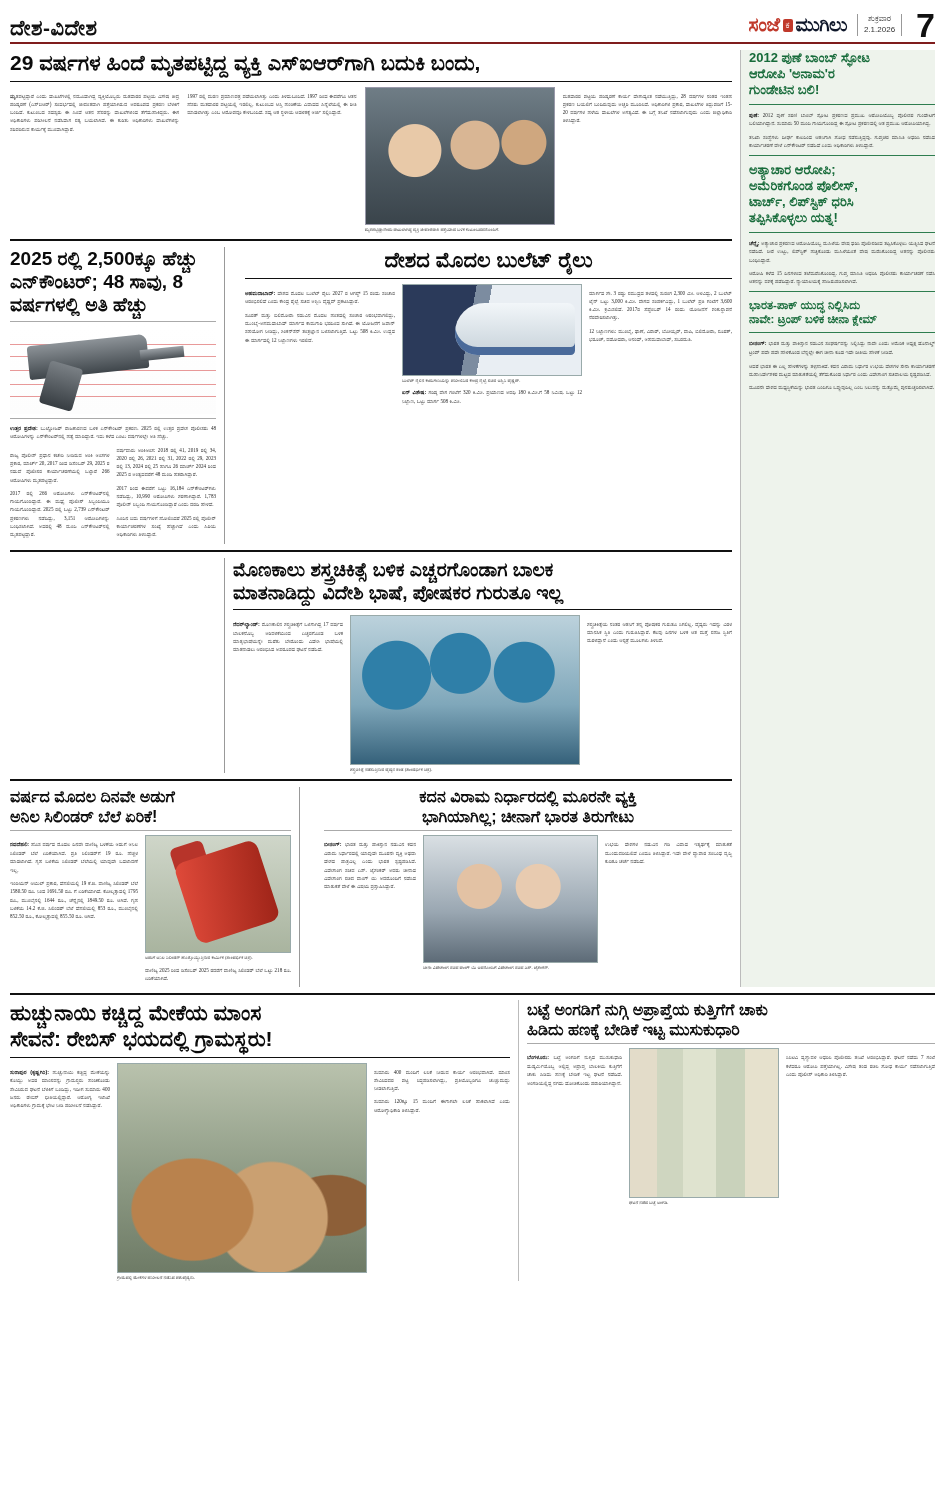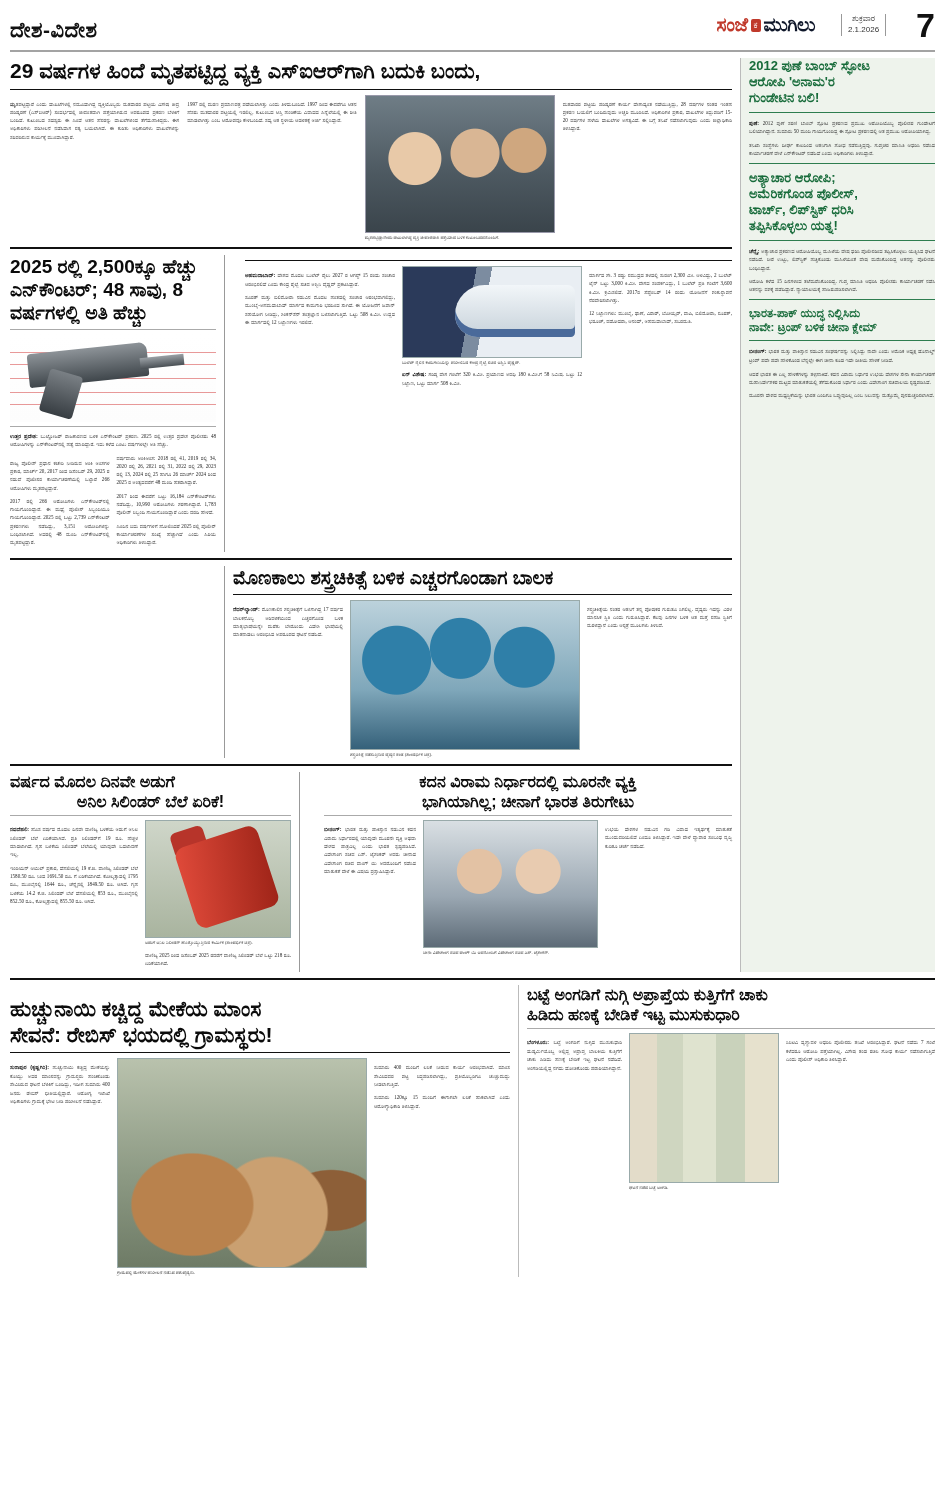--- a/index.html
+++ b/index.html
@@ -13,33 +13,33 @@
     position: relative;
     overflow: hidden;
   }
   .page {
     width: 945px; height: 1491px; position: relative;
     padding: 8px 10px 6px 10px;
   }
 
   
   .masthead {
-    display:flex; align-items:flex-end; justify-content:space-between;
-    border-bottom: 2px solid #a3a3a3;
-    padding-bottom: 8px;
+    display:flex; align-items:flex-start; justify-content:space-between;
+    border-bottom: 2px solid #7f1d1d;
+    padding-bottom: 0;
   }
   .masthead-left {
     font-family: "Liberation Sans", sans-serif;
     font-weight: bold;
     font-size: 21px;
     letter-spacing: .5px;
     padding-top: 8px;
     color:#111;
   }
-  .masthead-right { display:flex; align-items:center; gap:22px; }
+  .masthead-right { display:flex; align-items:center; gap:6px; }
   .logo-box { display:flex; align-items:center; gap:3px; }
   .logo-sanje {
     font-family:"Liberation Sans", sans-serif;
     font-weight:bold; font-size:19px; color:#c0392b;
     letter-spacing:-0.5px;
   }
   .logo-badge {
     background:#c0392b; color:#fff; font-size:9px; padding:1px 3px; border-radius:2px;
     font-family:"Liberation Sans", sans-serif;
   }
@@ -202,21 +202,21 @@
     width:100%; height:150px; border:1px solid #9aa;
     background:
       linear-gradient(90deg,#e3dcc9 0 18%, #cfd6c0 18% 36%, #dfe3cf 36% 58%, #c9d2bb 58% 78%, #e6e1cd 78% 100%),
       #ddd;
   }
   .green-divider{ border-top:1px solid #2e7d4f; margin:6px 0; }
   .center { text-align:center; }
   .mt4{margin-top:4px;}
 
   .bottom-band { border-top:2px solid #111; margin-top:6px; padding-top:5px; display:flex; gap:8px;}
-  .bb-left{ width:500px;margin-top:11px; }
+  .bb-left{ width:500px; }
   .bb-right{ flex:1; border-left:1px solid #bbb; padding-left:8px; }
 </style>
 </head>
 <body>
 
 <div class="page">
 
   <div class="masthead">
     <div class="masthead-left">ದೇಶ-ವಿದೇಶ</div>
     <div class="masthead-right">
@@ -282,20 +282,21 @@
           <div class="cols2">
             <p class="txt">ರಾಜ್ಯ ಪೊಲೀಸ್ ಪ್ರಧಾನ ಕಚೇರಿ ನೀಡಿರುವ ಅಂಕಿ ಅಂಶಗಳ ಪ್ರಕಾರ, ಮಾರ್ಚ್ 20, 2017 ರಿಂದ ಡಿಸೆಂಬರ್ 29, 2025 ರ ನಡುವೆ ಪೊಲೀಸರ ಕಾರ್ಯಾಚರಣೆಯಲ್ಲಿ ಒಟ್ಟಾರೆ 266 ಆರೋಪಿಗಳು ಮೃತಪಟ್ಟಿದ್ದಾರೆ.</p>
             <p class="txt">2017 ರಲ್ಲಿ 266 ಆರೋಪಿಗಳು ಎನ್‌ಕೌಂಟರ್‌ನಲ್ಲಿ ಗಾಯಗೊಂಡಿದ್ದಾರೆ. ಈ ಮಧ್ಯೆ ಪೊಲೀಸ್ ಸಿಬ್ಬಂದಿಯೂ ಗಾಯಗೊಂಡಿದ್ದಾರೆ. 2025 ರಲ್ಲಿ ಒಟ್ಟು 2,739 ಎನ್‌ಕೌಂಟರ್ ಪ್ರಕರಣಗಳು ನಡೆದಿದ್ದು, 3,151 ಆರೋಪಿಗಳನ್ನು ಬಂಧಿಸಲಾಗಿದೆ. ಅದರಲ್ಲಿ 48 ಮಂದಿ ಎನ್‌ಕೌಂಟರ್‌ನಲ್ಲಿ ಮೃತಪಟ್ಟಿದ್ದಾರೆ.</p>
             <p class="txt">ವರ್ಷವಾರು ಅಂಕಿಅಂಶ: 2018 ರಲ್ಲಿ 41, 2019 ರಲ್ಲಿ 34, 2020 ರಲ್ಲಿ 26, 2021 ರಲ್ಲಿ 31, 2022 ರಲ್ಲಿ 29, 2023 ರಲ್ಲಿ 13, 2024 ರಲ್ಲಿ 25 ಹಾಗೂ 26 ಮಾರ್ಚ್ 2024 ರಿಂದ 2025 ರ ಅಂತ್ಯದವರೆಗೆ 48 ಮಂದಿ ಹತರಾಗಿದ್ದಾರೆ.</p>
             <p class="txt">2017 ರಿಂದ ಈವರೆಗೆ ಒಟ್ಟು 16,184 ಎನ್‌ಕೌಂಟರ್‌ಗಳು ನಡೆದಿದ್ದು, 10,990 ಆರೋಪಿಗಳು ಶರಣಾಗಿದ್ದಾರೆ. 1,783 ಪೊಲೀಸ್ ಸಿಬ್ಬಂದಿ ಗಾಯಗೊಂಡಿದ್ದಾರೆ ಎಂದು ವರದಿ ಹೇಳಿದೆ.</p>
             <p class="txt">ಹಿಂದಿನ ಐದು ವರ್ಷಗಳಿಗೆ ಹೋಲಿಸಿದರೆ 2025 ರಲ್ಲಿ ಪೊಲೀಸ್ ಕಾರ್ಯಾಚರಣೆಗಳ ಸಂಖ್ಯೆ ಹೆಚ್ಚಾಗಿದೆ ಎಂದು ಹಿರಿಯ ಅಧಿಕಾರಿಗಳು ತಿಳಿಸಿದ್ದಾರೆ.</p>
           </div>
         </div>
 
         <div style="flex:1;">
+          <div class="hl hl-xl center">ದೇಶದ ಮೊದಲ ಬುಲೆಟ್ ರೈಲು</div>
           <div class="rule"></div>
           <div style="display:flex; gap:7px;">
             <div style="width:150px;">
               <p class="txt"><span class="kicker">ಅಹಮದಾಬಾದ್:</span>
                 <span>ದೇಶದ ಮೊದಲ ಬುಲೆಟ್ ರೈಲು 2027 ರ ಆಗಸ್ಟ್ 15 ರಂದು ಸಂಚಾರ ಆರಂಭಿಸಲಿದೆ ಎಂದು ಕೇಂದ್ರ ರೈಲ್ವೆ ಸಚಿವ ಅಶ್ವಿನಿ ವೈಷ್ಣವ್ ಪ್ರಕಟಿಸಿದ್ದಾರೆ.</span></p>
               <p class="txt">ಸೂರತ್ ಮತ್ತು ಬಿಲಿಮೋರಾ ನಡುವಿನ ಮೊದಲ ಹಂತದಲ್ಲಿ ಸಂಚಾರ ಆರಂಭವಾಗಲಿದ್ದು, ಮುಂಬೈ-ಅಹಮದಾಬಾದ್ ಮಾರ್ಗದ ಕಾಮಗಾರಿ ಭರದಿಂದ ಸಾಗಿದೆ. ಈ ಯೋಜನೆಗೆ ಜಪಾನ್ ಸಹಯೋಗ ನೀಡಿದ್ದು, ಶಿಂಕನ್‌ಸೆನ್ ತಂತ್ರಜ್ಞಾನ ಬಳಸಲಾಗುತ್ತಿದೆ. ಒಟ್ಟು 508 ಕಿ.ಮೀ. ಉದ್ದದ ಈ ಮಾರ್ಗದಲ್ಲಿ 12 ನಿಲ್ದಾಣಗಳು ಇರಲಿವೆ.</p>
             </div>
             <div style="width:180px;">
               <div class="photo photoTrain"></div>
               <div class="cap">ಬುಲೆಟ್ ರೈಲಿನ ಕಾಮಗಾರಿಯನ್ನು ಪರಿಶೀಲಿಸಿದ ಕೇಂದ್ರ ರೈಲ್ವೆ ಸಚಿವ ಅಶ್ವಿನಿ ವೈಷ್ಣವ್.</div>
@@ -309,20 +310,21 @@
           </div>
         </div>
       </div>
 
       <div class="rule-dbl"></div>
 
       <div style="display:flex; gap:8px;">
         <div style="width:215px; border-right:1px solid #999;"></div>
         <div style="flex:1;">
           <div class="hl hl-lg">ಮೊಣಕಾಲು ಶಸ್ತ್ರಚಿಕಿತ್ಸೆ ಬಳಿಕ ಎಚ್ಚರಗೊಂಡಾಗ ಬಾಲಕ</div>
+          <div class="hl hl-lg">ಮಾತನಾಡಿದ್ದು ವಿದೇಶಿ ಭಾಷೆ, ಪೋಷಕರ ಗುರುತೂ ಇಲ್ಲ</div>
           <div class="rule"></div>
           <div style="display:flex; gap:7px;">
             <div style="width:110px;">
               <p class="txt"><span class="kicker">ನೆದರ್‌ಲ್ಯಾಂಡ್:</span>
                 <span>ಮೊಣಕಾಲಿನ ಶಸ್ತ್ರಚಿಕಿತ್ಸೆಗೆ ಒಳಗಾಗಿದ್ದ 17 ವರ್ಷದ ಬಾಲಕನೊಬ್ಬ ಅರಿವಳಿಕೆಯಿಂದ ಎಚ್ಚರಗೊಂಡ ಬಳಿಕ ಮಾತೃಭಾಷೆಯನ್ನೇ ಮರೆತು ಬೇರೊಂದು ವಿದೇಶಿ ಭಾಷೆಯಲ್ಲಿ ಮಾತನಾಡಲು ಆರಂಭಿಸಿದ ಅಪರೂಪದ ಘಟನೆ ನಡೆದಿದೆ.</span></p>
             </div>
             <div style="width:230px;">
               <div class="photo photoOT"></div>
               <div class="cap">ಶಸ್ತ್ರಚಿಕಿತ್ಸೆ ನಡೆಸುತ್ತಿರುವ ವೈದ್ಯರ ತಂಡ (ಸಾಂದರ್ಭಿಕ ಚಿತ್ರ).</div>
             </div>
@@ -332,21 +334,21 @@
           </div>
         </div>
       </div>
 
       <div class="rule-dbl"></div>
 
       <div style="display:flex; gap:24px;">
 
         <div style="width:290px; border-right:1px solid #999; padding-right:8px;">
           <div class="hl hl-md">ವರ್ಷದ ಮೊದಲ ದಿನವೇ ಅಡುಗೆ</div>
-          <div class="hl hl-md" style="text-align:center">ಅನಿಲ ಸಿಲಿಂಡರ್ ಬೆಲೆ ಏರಿಕೆ!</div>
+          <div class="hl hl-md" style="text-align:left">ಅನಿಲ ಸಿಲಿಂಡರ್ ಬೆಲೆ ಏರಿಕೆ!</div>
           <div class="rule-thin"></div>
           <div style="display:flex; gap:7px;">
             <div style="width:128px;">
               <p class="txt"><span class="kicker">ನವದೆಹಲಿ:</span>
                 <span>ಹೊಸ ವರ್ಷದ ಮೊದಲ ದಿನವೇ ವಾಣಿಜ್ಯ ಬಳಕೆಯ ಅಡುಗೆ ಅನಿಲ ಸಿಲಿಂಡರ್ ಬೆಲೆ ಏರಿಕೆಯಾಗಿದೆ. ಪ್ರತಿ ಸಿಲಿಂಡರ್‌ಗೆ 19 ರೂ. ಹೆಚ್ಚಳ ಮಾಡಲಾಗಿದೆ. ಗೃಹ ಬಳಕೆಯ ಸಿಲಿಂಡರ್ ಬೆಲೆಯಲ್ಲಿ ಯಾವುದೇ ಬದಲಾವಣೆ ಇಲ್ಲ.</span></p>
               <p class="txt">ಇಂಡಿಯನ್ ಆಯಿಲ್ ಪ್ರಕಾರ, ದೆಹಲಿಯಲ್ಲಿ 19 ಕೆ.ಜಿ. ವಾಣಿಜ್ಯ ಸಿಲಿಂಡರ್ ಬೆಲೆ 1580.50 ರೂ. ನಿಂದ 1691.50 ರೂ. ಗೆ ಏರಿಕೆಯಾಗಿದೆ. ಕೋಲ್ಕತ್ತಾದಲ್ಲಿ 1795 ರೂ., ಮುಂಬೈನಲ್ಲಿ 1644 ರೂ., ಚೆನ್ನೈನಲ್ಲಿ 1849.50 ರೂ. ಆಗಿದೆ. ಗೃಹ ಬಳಕೆಯ 14.2 ಕೆ.ಜಿ. ಸಿಲಿಂಡರ್ ಬೆಲೆ ದೆಹಲಿಯಲ್ಲಿ 853 ರೂ., ಮುಂಬೈನಲ್ಲಿ 852.50 ರೂ., ಕೋಲ್ಕತ್ತಾದಲ್ಲಿ 855.50 ರೂ. ಆಗಿದೆ.</p>
             </div>
             <div style="flex:1;">
               <div class="photo photoCyl">
                 <div class="cap2"></div>

